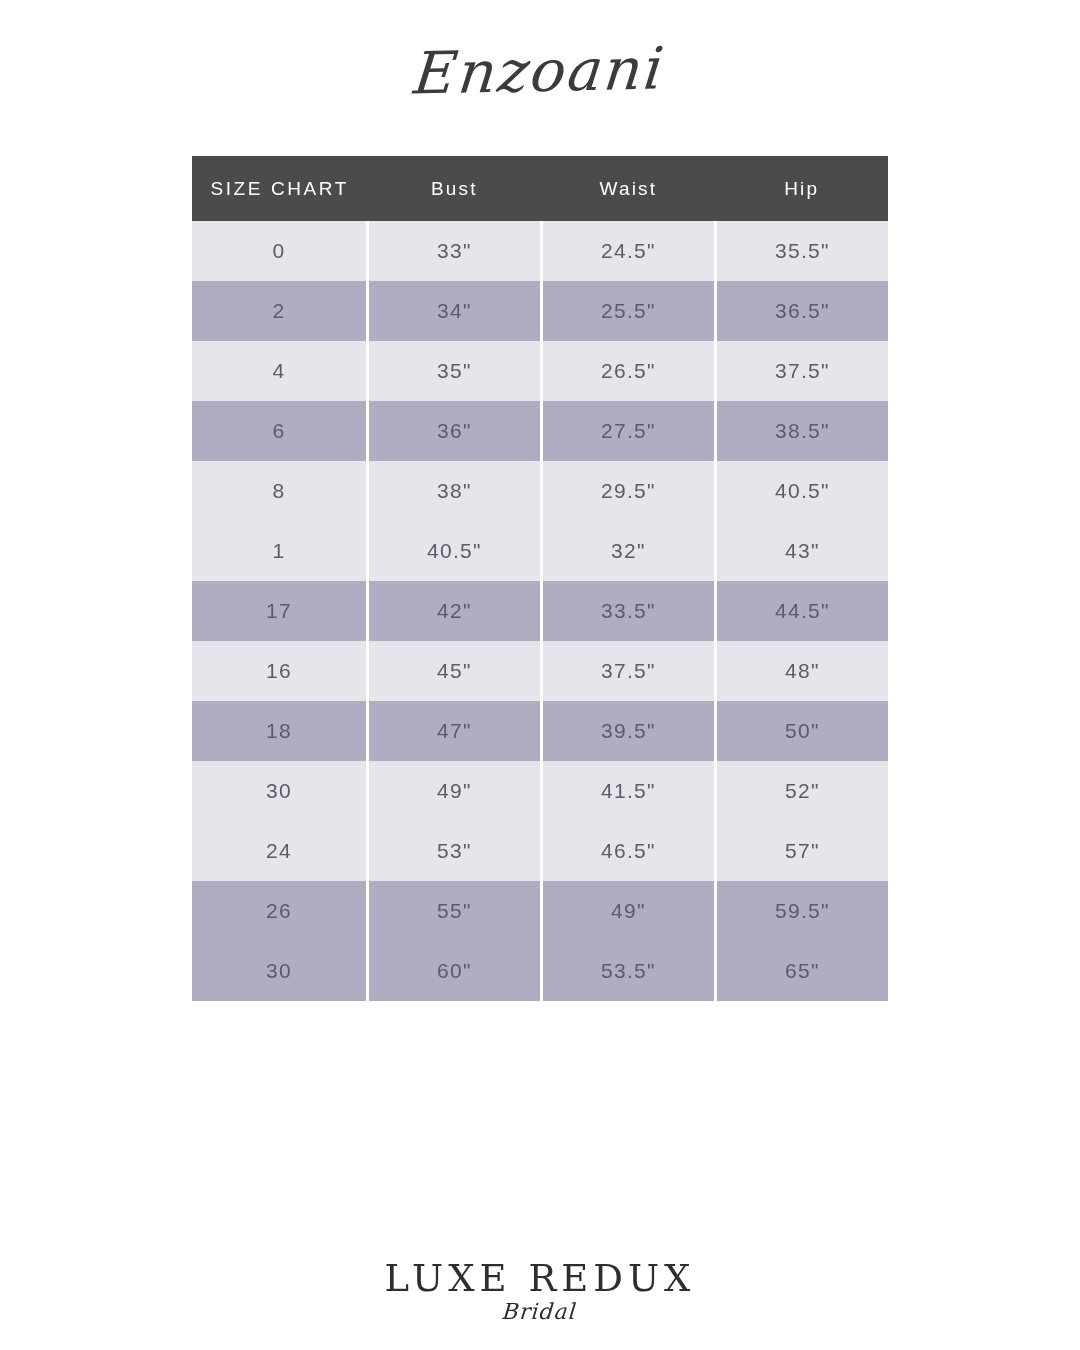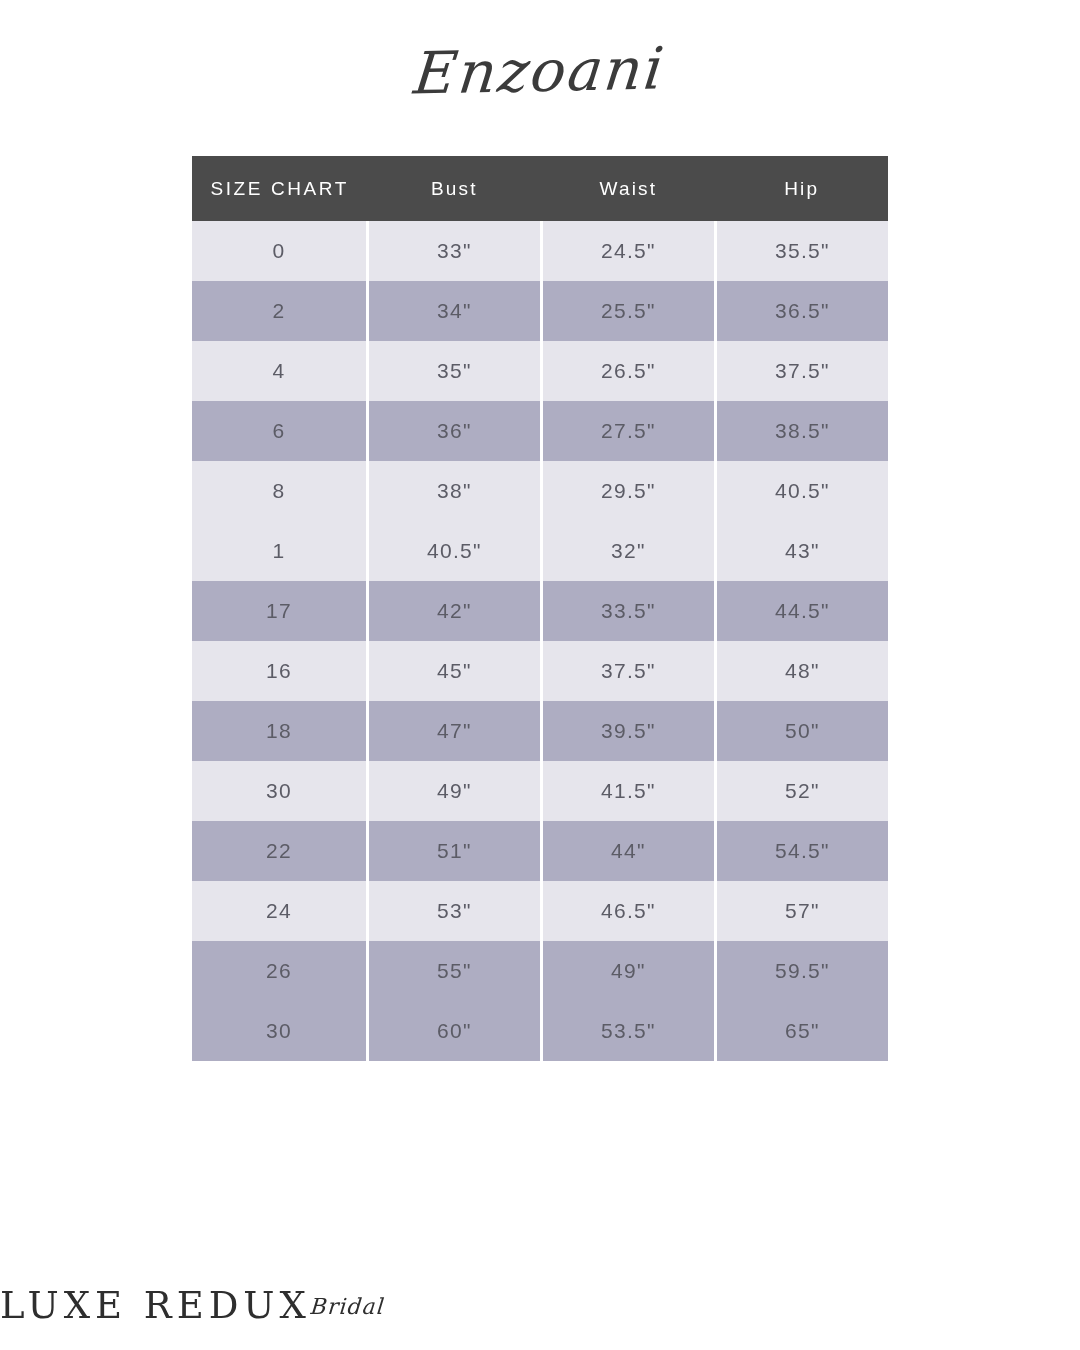--- a/index.html
+++ b/index.html
@@ -90,21 +90,21 @@
 
   
   tbody td.sz { border-right: 3px solid #ffffff; }
 
   
   .footer {
     margin-top: auto;
     margin-bottom: 26px;
     width: 100%;
     display: flex;
-    flex-direction: row;
+    flex-direction: column;
     align-items: center;
   }
   .footer-main {
     font-family: "DejaVu Serif", serif;
     font-size: 37px;
     letter-spacing: 5px;
     color: #2e2e2e;
     line-height: 1;
   }
   .footer-sub {
@@ -196,26 +196,20 @@
             <td>47"</td>
             <td>39.5"</td>
             <td>50"</td>
           </tr>
           <tr class="light">
             <td class="sz">30</td>
             <td>49"</td>
             <td>41.5"</td>
             <td>52"</td>
           </tr>
-          <tr class="dark">
-            <td class="sz">22</td>
-            <td>51"</td>
-            <td>44"</td>
-            <td>54.5"</td>
-          </tr>
           <tr class="light">
             <td class="sz">24</td>
             <td>53"</td>
             <td>46.5"</td>
             <td>57"</td>
           </tr>
           <tr class="dark">
             <td class="sz">26</td>
             <td>55"</td>
             <td>49"</td>

